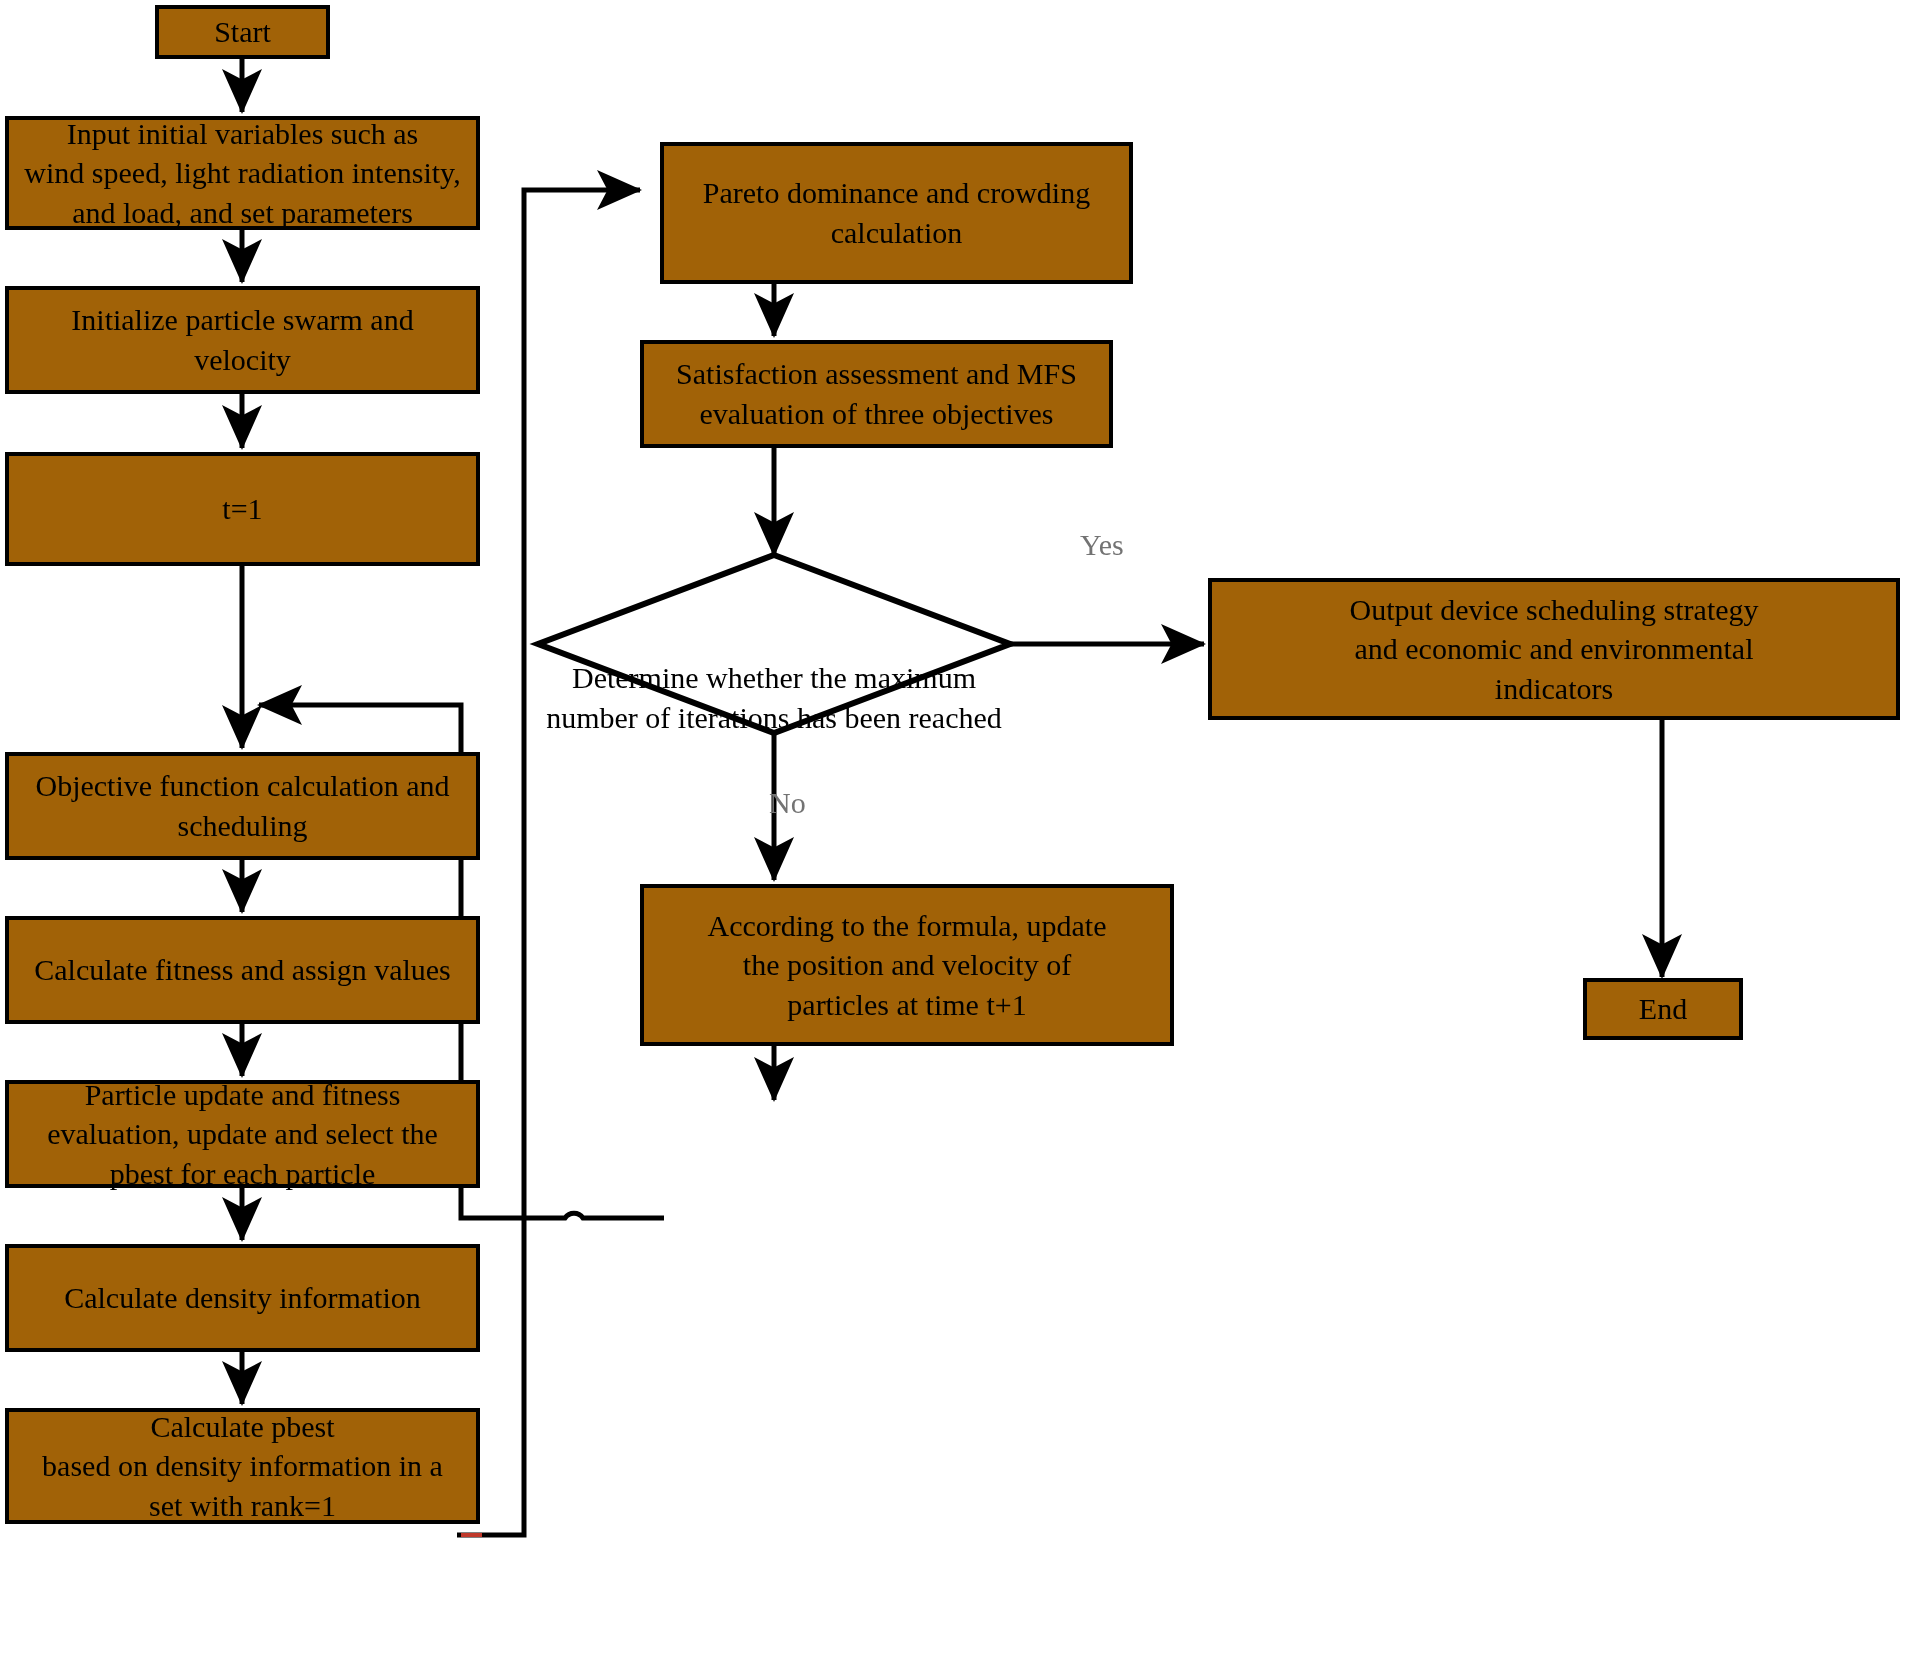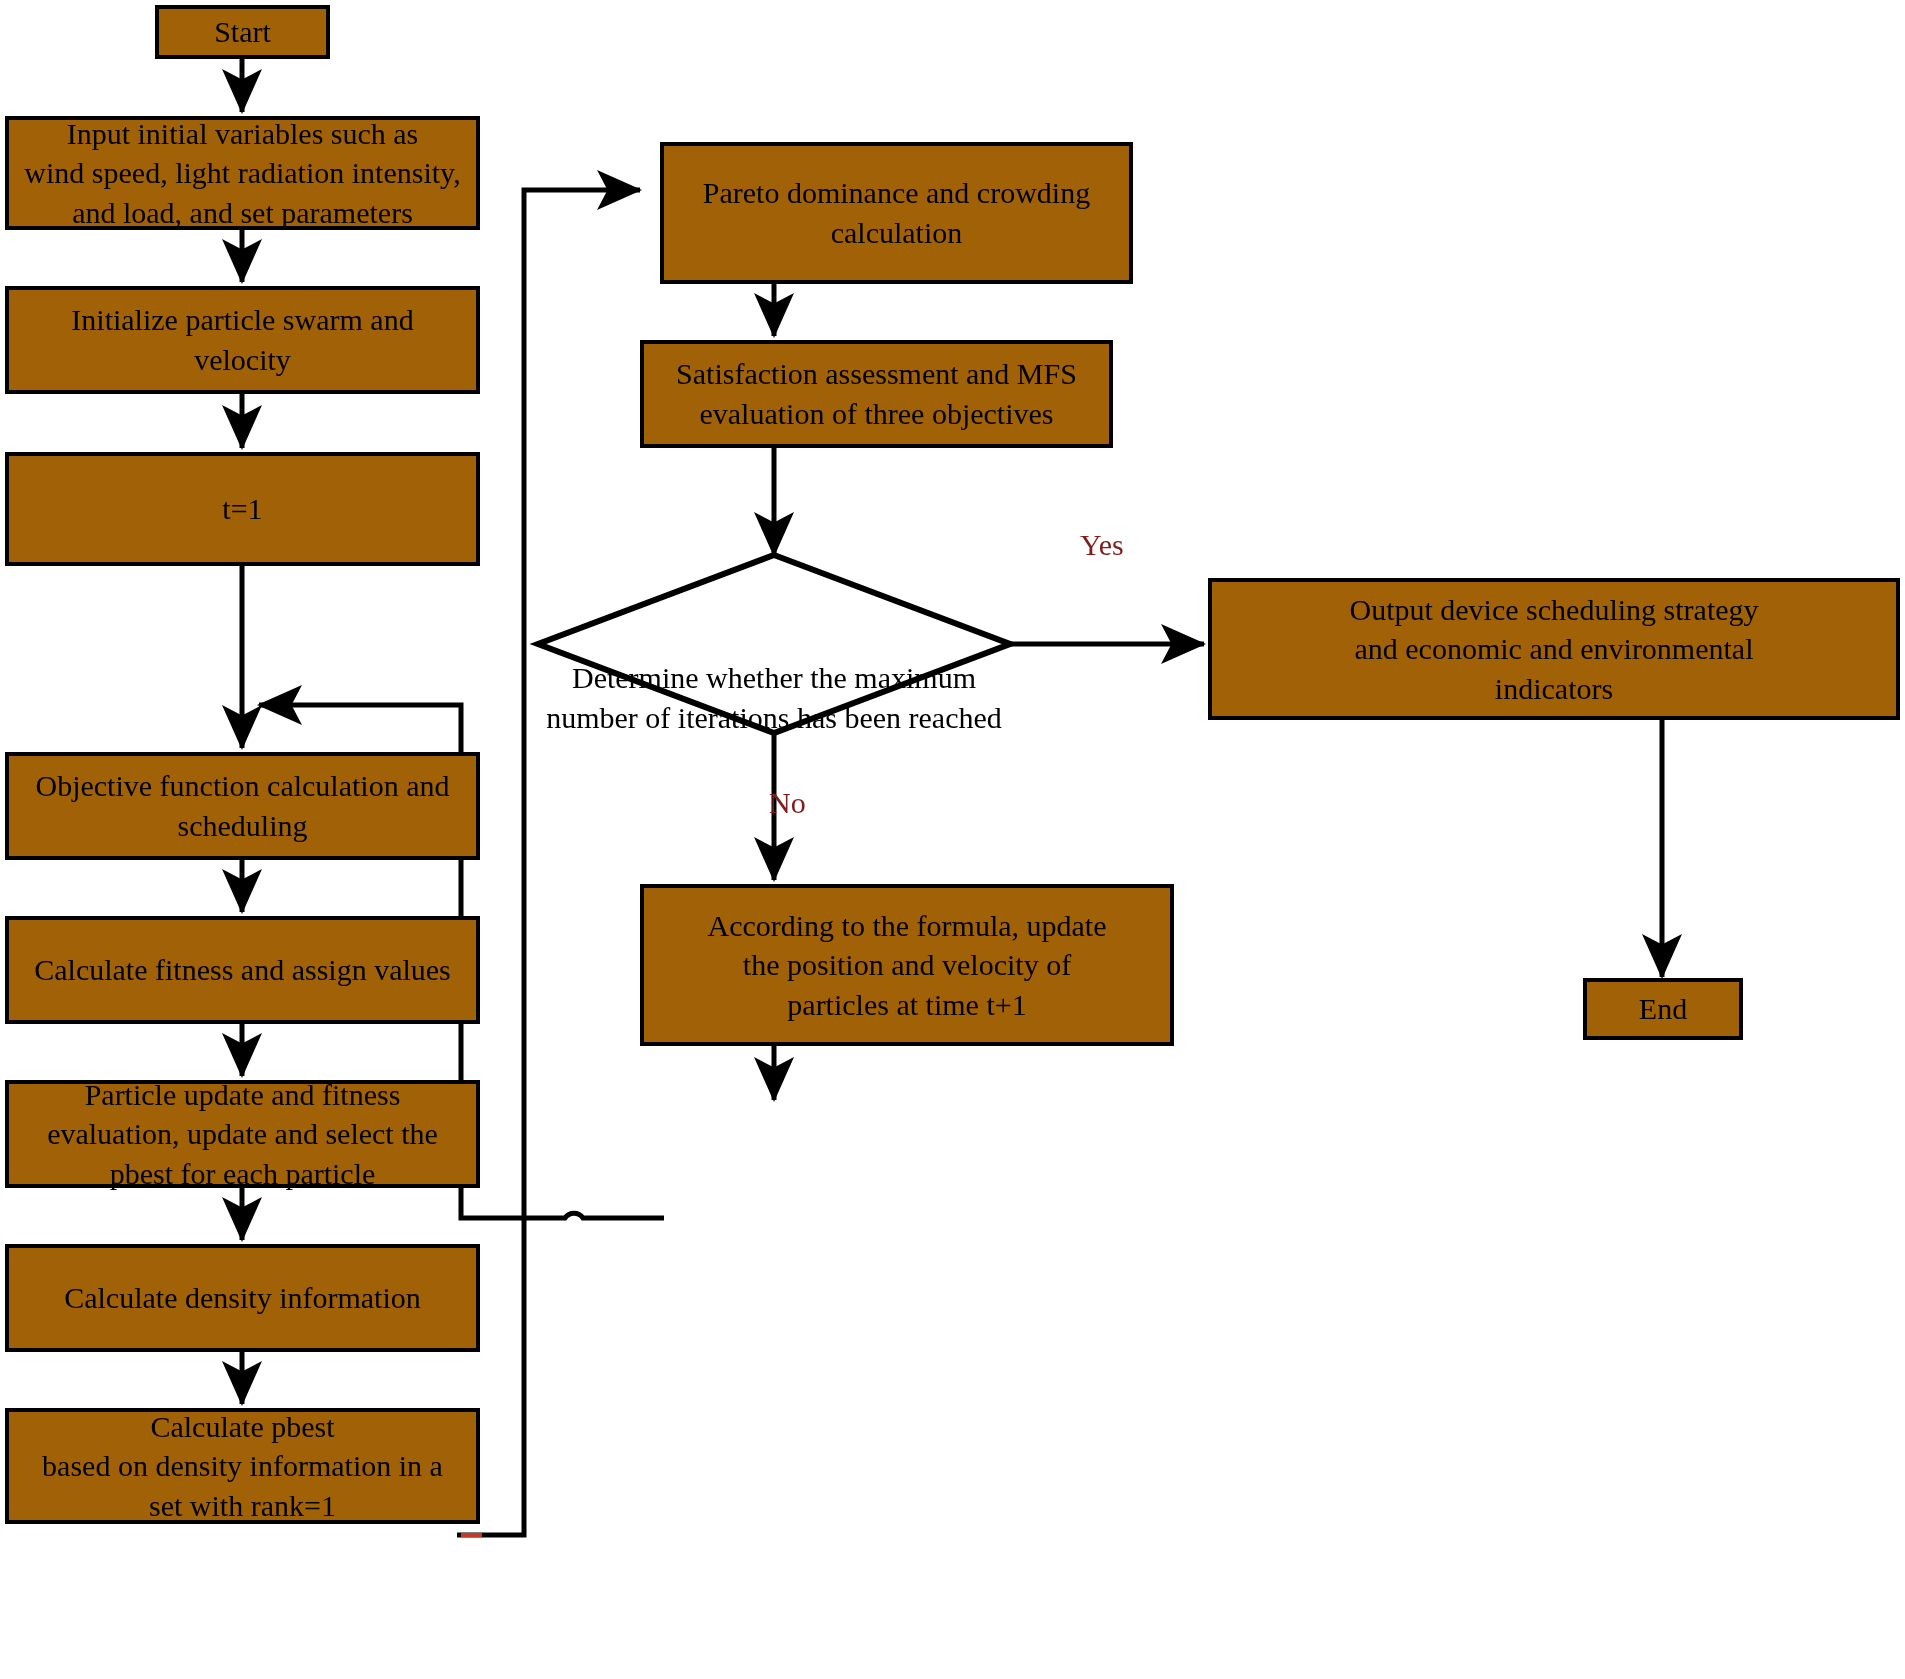--- a/index.html
+++ b/index.html
@@ -47,21 +47,21 @@
     text-align: center;
     font-size: 30px;
     color: #000000;
     line-height: 1.34;
     white-space: pre-line;
     pointer-events: none;
   }
   .edge-label {
     position: absolute;
     font-size: 30px;
-    color: #7f1d1d;
+    color: #737373;
     z-index: 4;
     white-space: nowrap;
   }
   svg.wires {
     position: absolute;
     left: 0;
     top: 0;
     width: 1905px;
     height: 1679px;
     z-index: 1;

